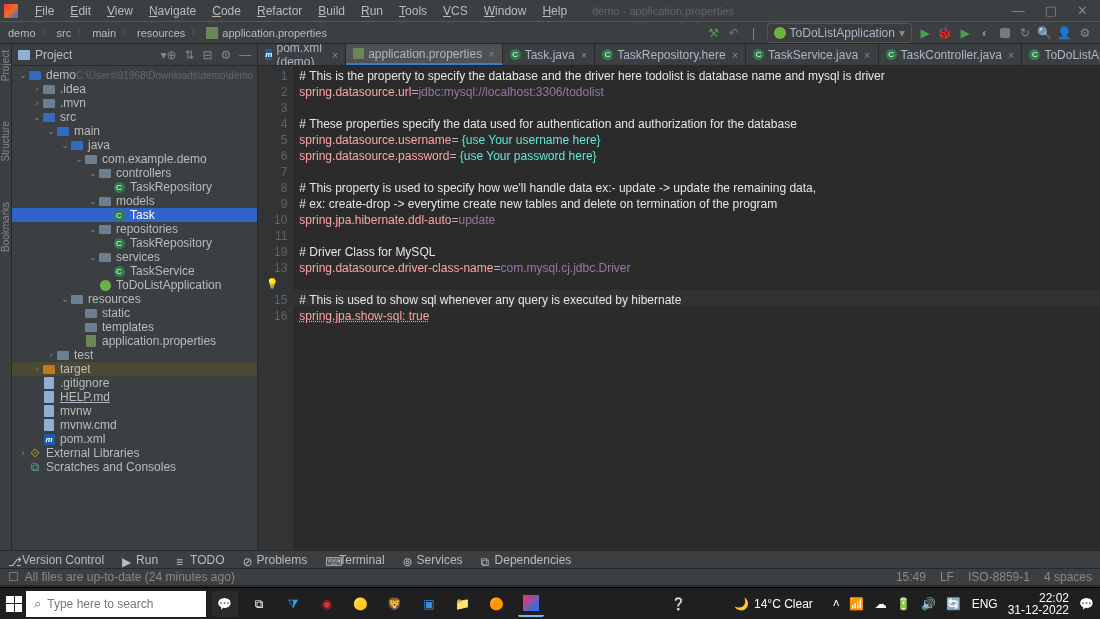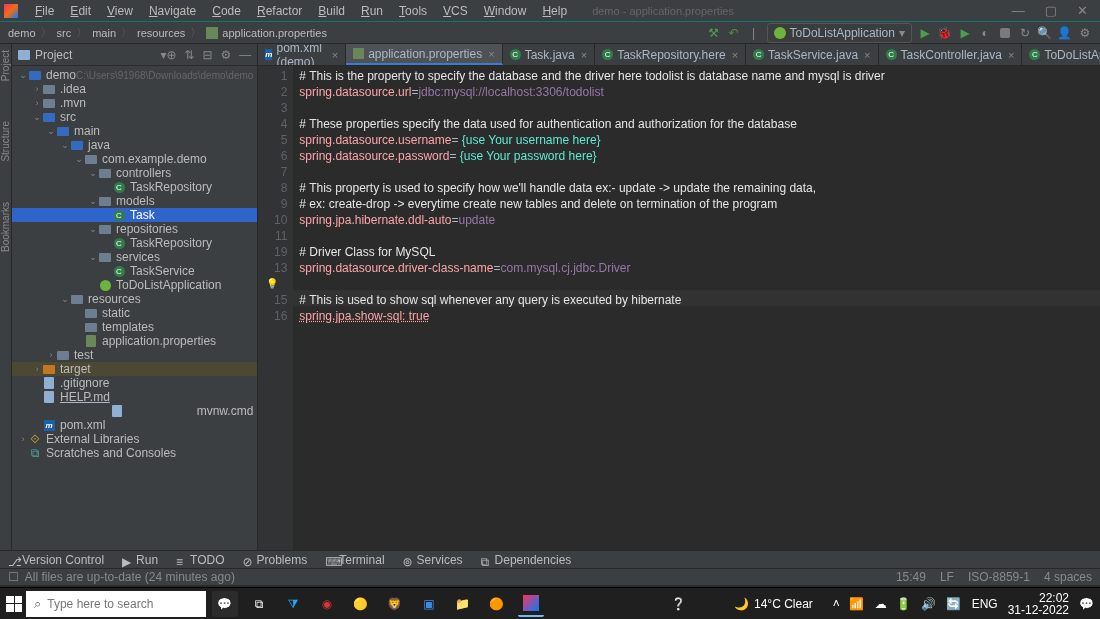--- a/index.html
+++ b/index.html
@@ -333,21 +333,28 @@
           </span>
           <span class="tree-label">.gitignore</span>
         </div>
         <div class="tree-row" style="padding-left: 20px; text-decoration: underline;">
           <span class="tree-arrow"></span>
           <span class="tree-icon">
             <span class="fi-file"></span>
           </span>
           <span class="tree-label">HELP.md</span>
         </div>
-        <div class="tree-row" style="padding-left: 20px; justify-content: space-between;">
+        <div class="tree-row" style="padding-left: 20px;">
+          <span class="tree-arrow"></span>
+          <span class="tree-icon">
+            <span class="fi-file"></span>
+          </span>
+          <span class="tree-label">mvnw</span>
+        </div>
+        <div class="tree-row" style="padding-left: 20px;">
           <span class="tree-arrow"></span>
           <span class="tree-icon">
             <span class="fi-file"></span>
           </span>
           <span class="tree-label">mvnw.cmd</span>
         </div>
         <div class="tree-row" style="padding-left: 20px;">
           <span class="tree-arrow"></span>
           <span class="tree-icon">
             <span class="fi-m">m</span>

